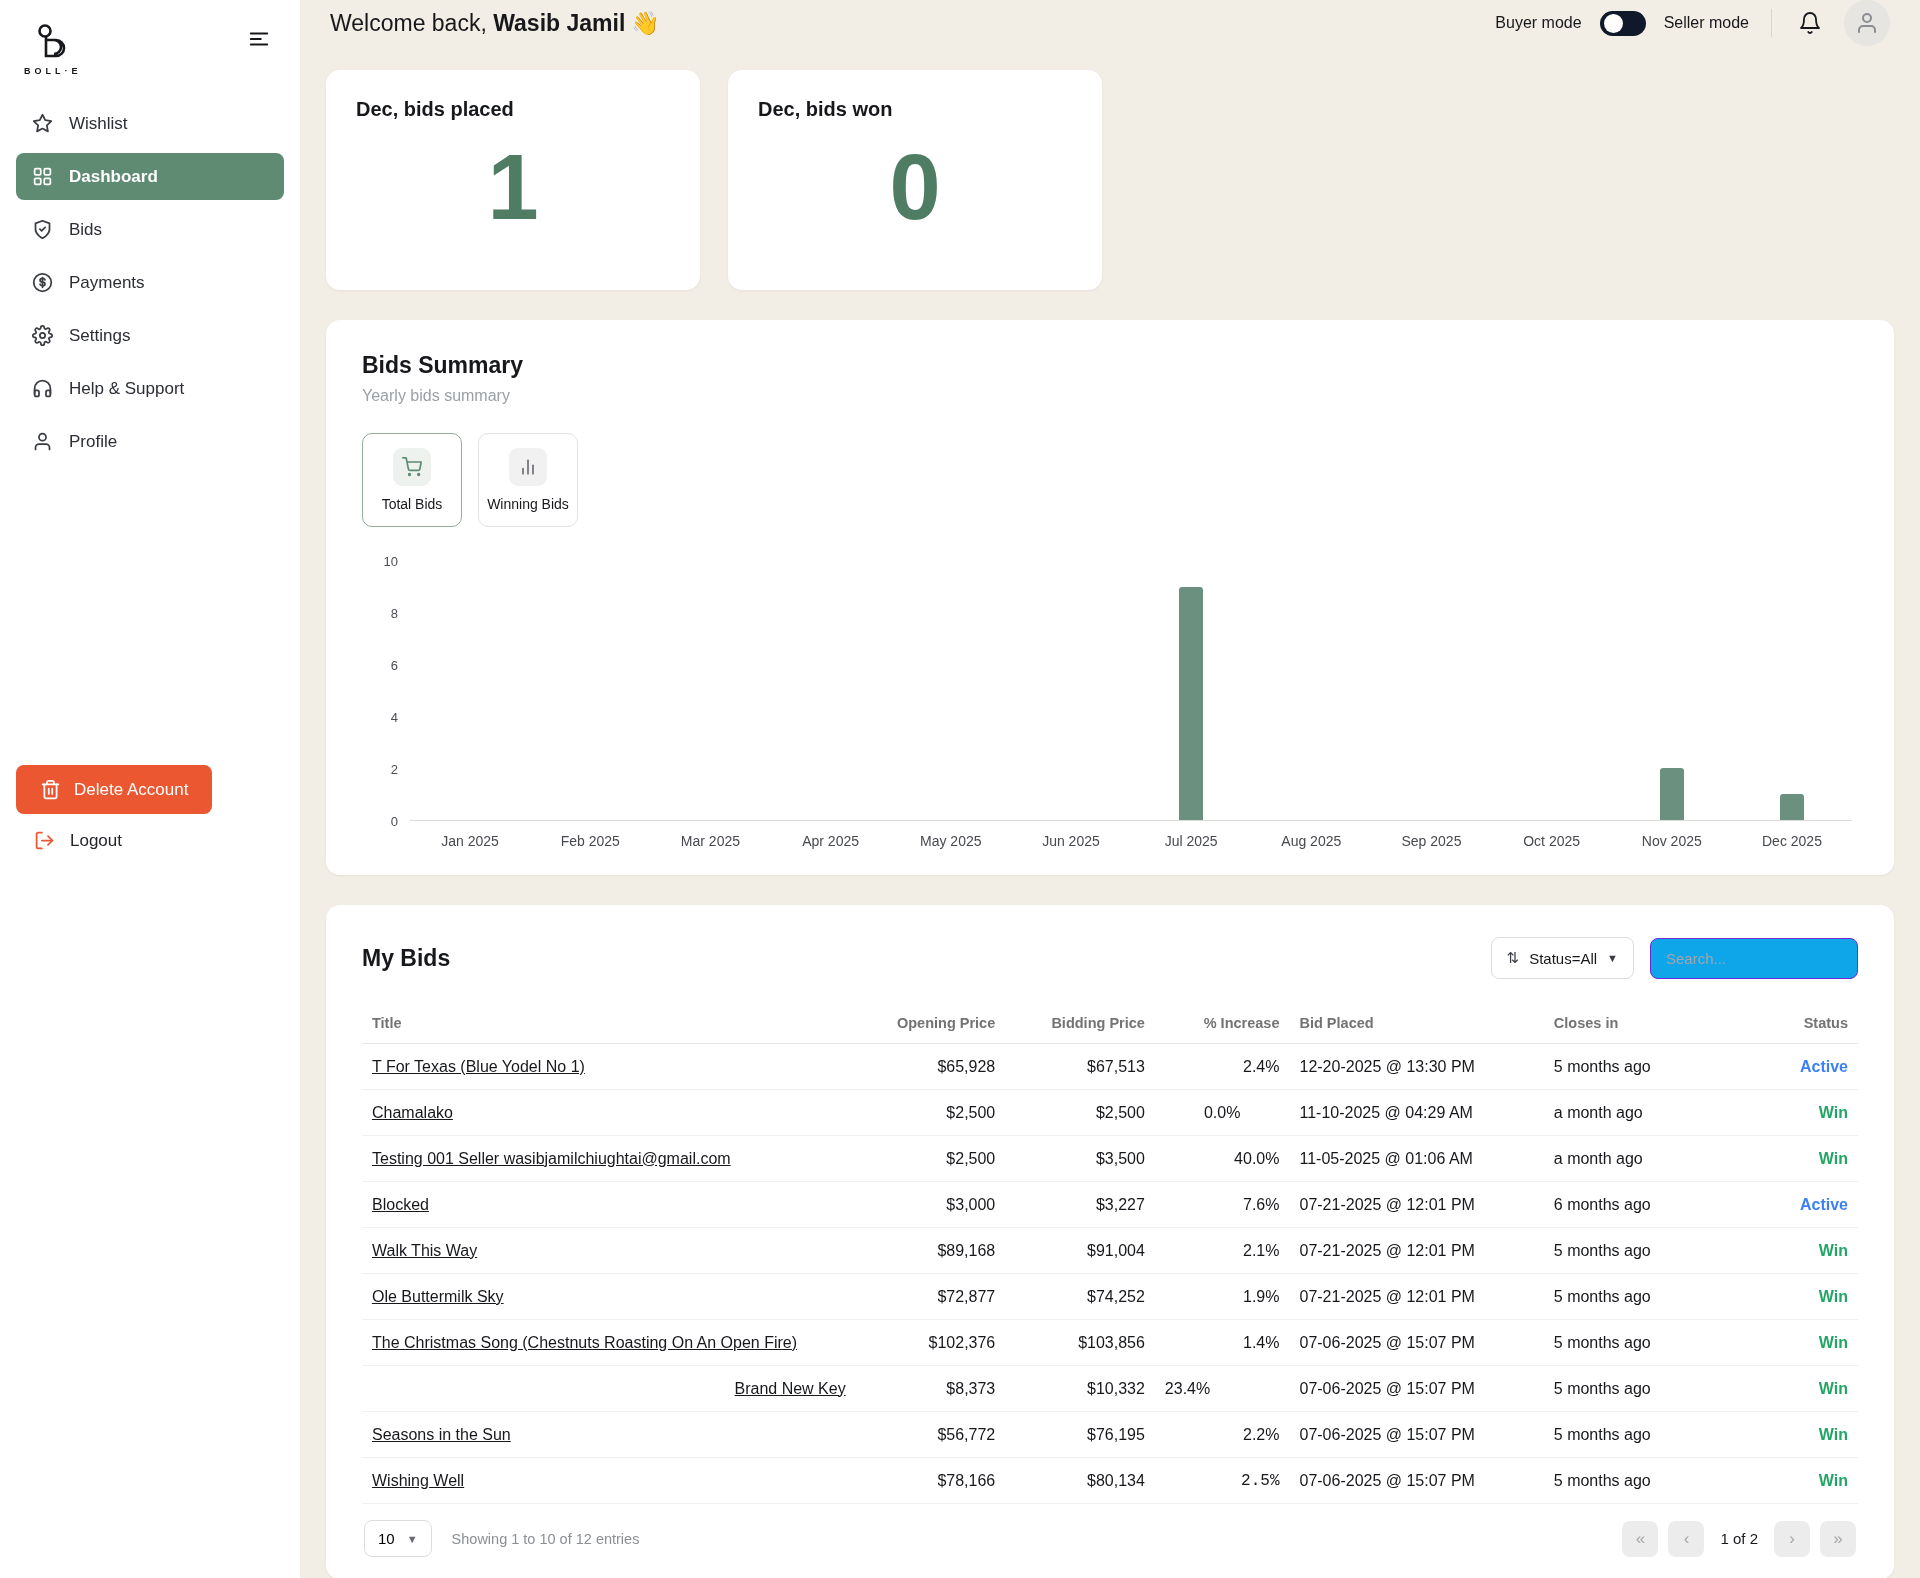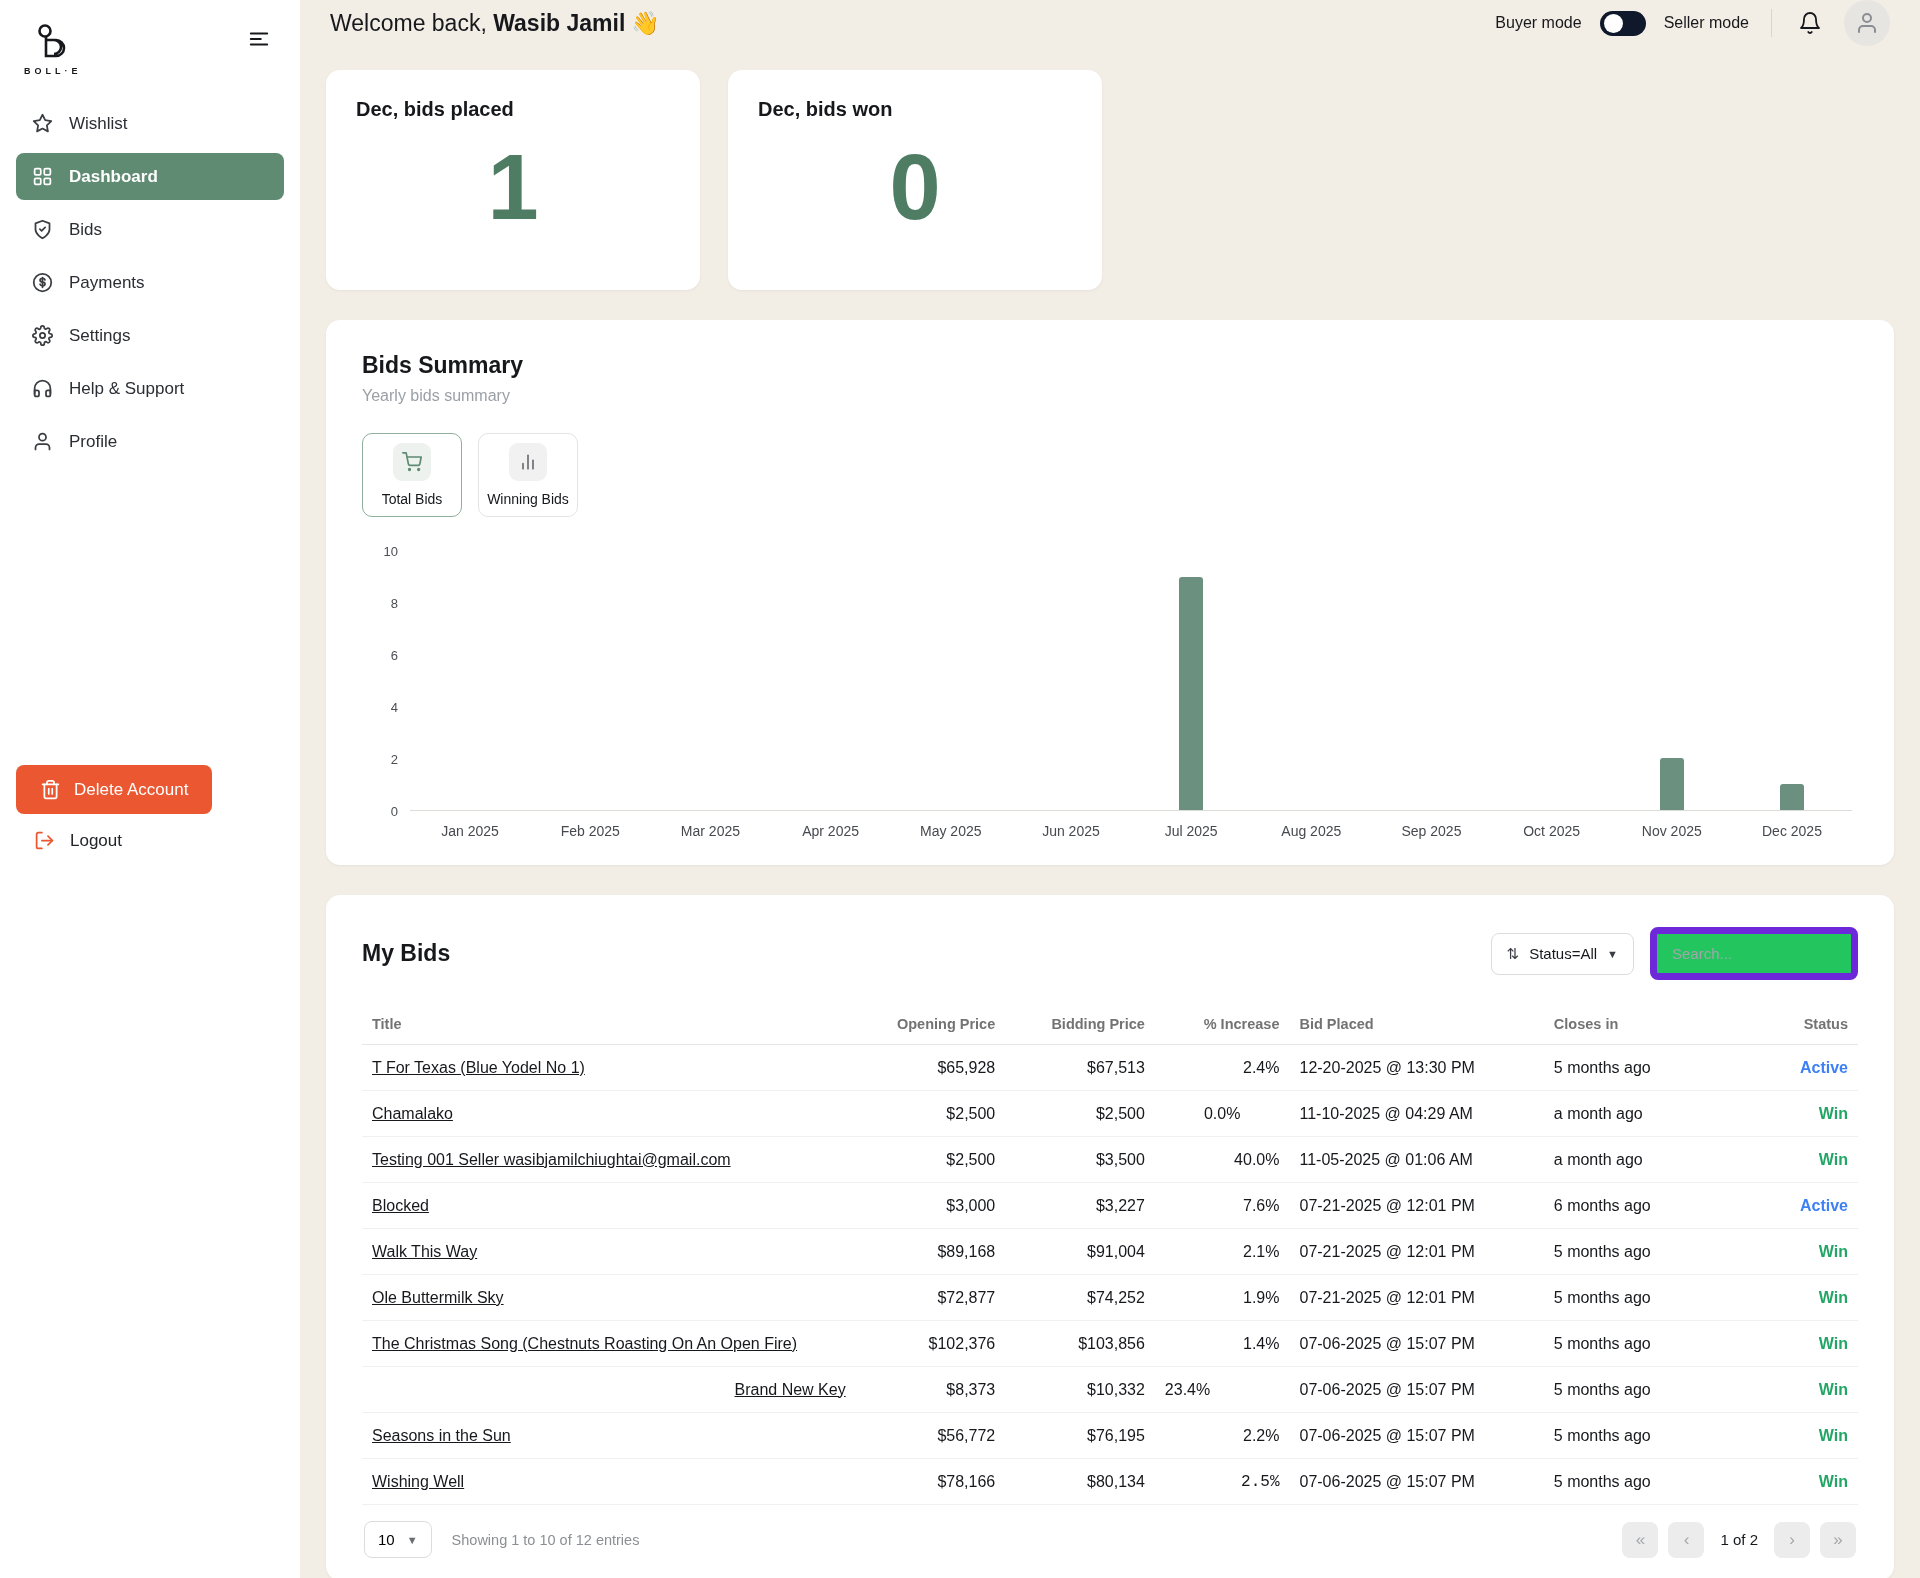--- a/index.html
+++ b/index.html
@@ -74,21 +74,21 @@
   .stat-card { width:374px; height:220px; padding:28px 30px; }
   .stat-label { font-size:20px; font-weight:700; }
   .stat-value { font-size:92px; font-weight:700; color:#4e7d64; text-align:center; margin-top:14px; }
 
   
   .summary-card { margin-top:30px; padding:32px 36px 26px; }
   .section-title { font-size:23px; font-weight:700; }
   .summary-sub { font-size:16px; color:#9aa0a6; margin-top:8px; }
   .tabs { display:flex; gap:16px; margin-top:28px; }
   .tab {
-    width:100px; height:84px; border:1px solid #e4e4e4; border-radius:10px; background:#fff;
+    width:100px; height:94px; border:1px solid #e4e4e4; border-radius:10px; background:#fff;
     display:flex; flex-direction:column; align-items:center; justify-content:center; gap:10px;
     font-size:14px; color:#17181c; cursor:pointer; font-family:inherit;
   }
   .tab.active { border-color:#8fae9b; }
   .tab .icon-box {
     width:38px; height:38px; border-radius:9px; background:#eef2ee;
     display:flex; align-items:center; justify-content:center; color:#5e8b72;
   }
   .tab .icon-box svg { width:20px; height:20px; }
 
@@ -111,22 +111,22 @@
   
   .bids-card { margin-top:30px; margin-bottom:26px; padding:32px 36px 22px; }
   .bids-head { display:flex; align-items:center; justify-content:space-between; }
   .bids-controls { display:flex; gap:16px; align-items:center; }
   .filter-btn {
     display:flex; align-items:center; gap:10px; border:1px solid #dcdcdc; border-radius:8px;
     background:#fff; padding:11px 15px; font-size:15px; font-family:inherit; cursor:pointer; color:#17181c;
   }
   .filter-btn .glyph { font-size:15px; color:#3a3d42; }
   .search-input {
-    border:7px solid #6d28d9; border-radius:8px; padding:11px 15px; font-size:15px;
-    font-family:inherit; width:208px; background:#22c55e; color:#17181c; outline:none;
+    border:1px solid #6d28d9; border-radius:8px; padding:11px 15px; font-size:15px;
+    font-family:inherit; width:208px; background:#0ea5e9; color:#17181c; outline:none;
   }
   .search-input::placeholder { color:#a2a6ab; }
 
   table.bids { width:100%; border-collapse:collapse; margin-top:24px; }
   table.bids th {
     font-size:14.5px; font-weight:700; padding:12px 10px; color:#737373;
     border-bottom:1px solid #e7e7e7; white-space:nowrap;
   }
   table.bids td {
     font-size:16px; padding:13.5px 10px; border-bottom:1px solid #f0f0ee; white-space:nowrap;

